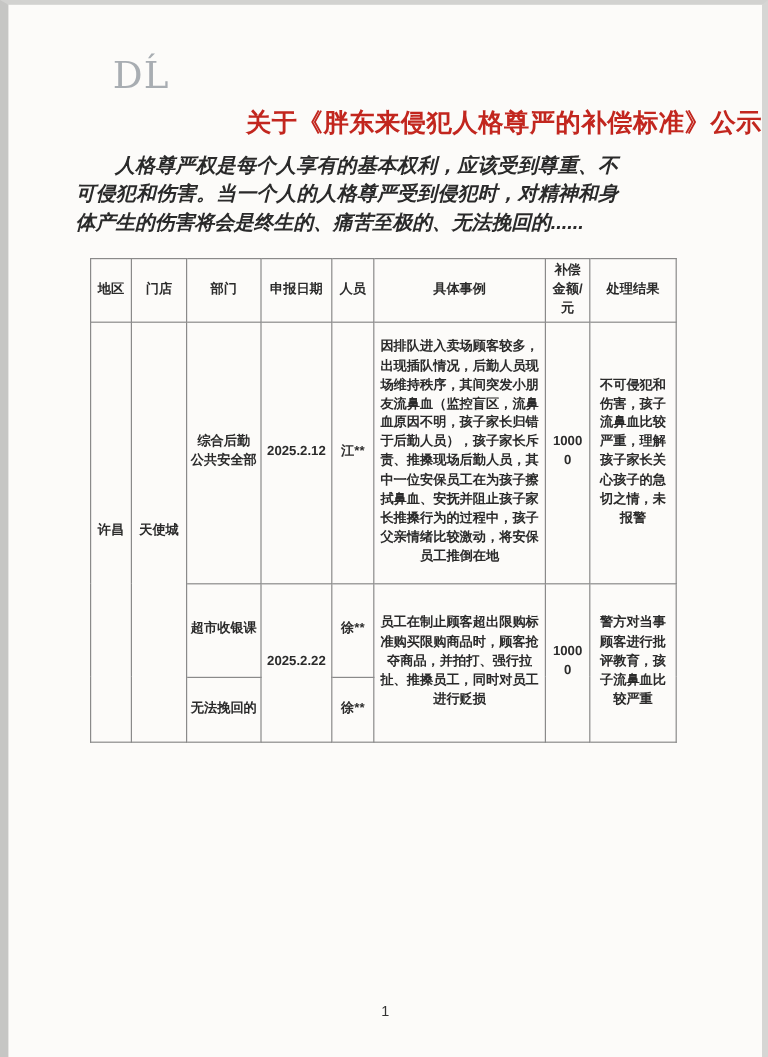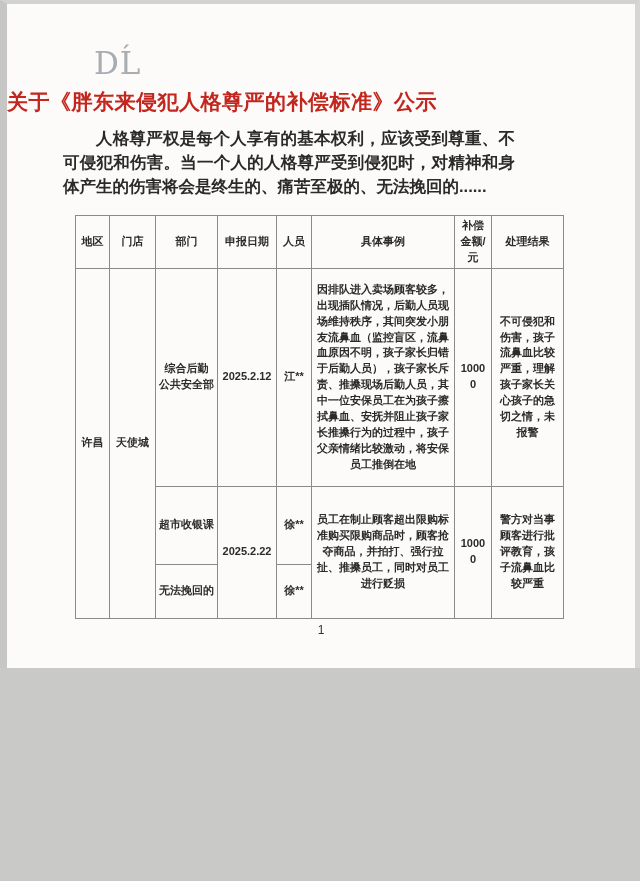--- a/index.html
+++ b/index.html
@@ -8,45 +8,46 @@
     --border:#8a8a8a;
   }
   *{margin:0;padding:0;box-sizing:border-box;}
   html,body{width:640px;}
   body{
     font-family:"Liberation Sans","DejaVu Sans",sans-serif;
     background:#c9c9c7;
   }
   .sheet{
     position:relative;
-    width:640px;height:668px;
+    width:640px;height:881px;
     background:#fcfbf9;
     border-left:7px solid #c6c6c4;
     border-right:5px solid #d6d6d4;
     border-top:4px solid #d2d2d0;
     overflow:hidden;
   }
   .logo{
     margin:44px 0 0 87px;
     font-family:"DejaVu Serif","Liberation Serif",serif;
     font-size:31px;
     letter-spacing:1px;
     color:var(--logo);
     line-height:1;
   }
   .title{
     margin-top:9px;
-    text-align:left;
+    text-align:right;
     color:var(--red);
     font-size:21px;
     font-weight:700;
     letter-spacing:0.5px;
   }
   .textblock{
     padding:10px 120px 0 56px;
+    font-style:italic;
   }
   .para{
     text-indent:2em;
     text-align:justify;
     font-size:16.5px;
     line-height:24px;
     font-weight:600;
     color:#2a2a2a;
   }
   .para.red{

